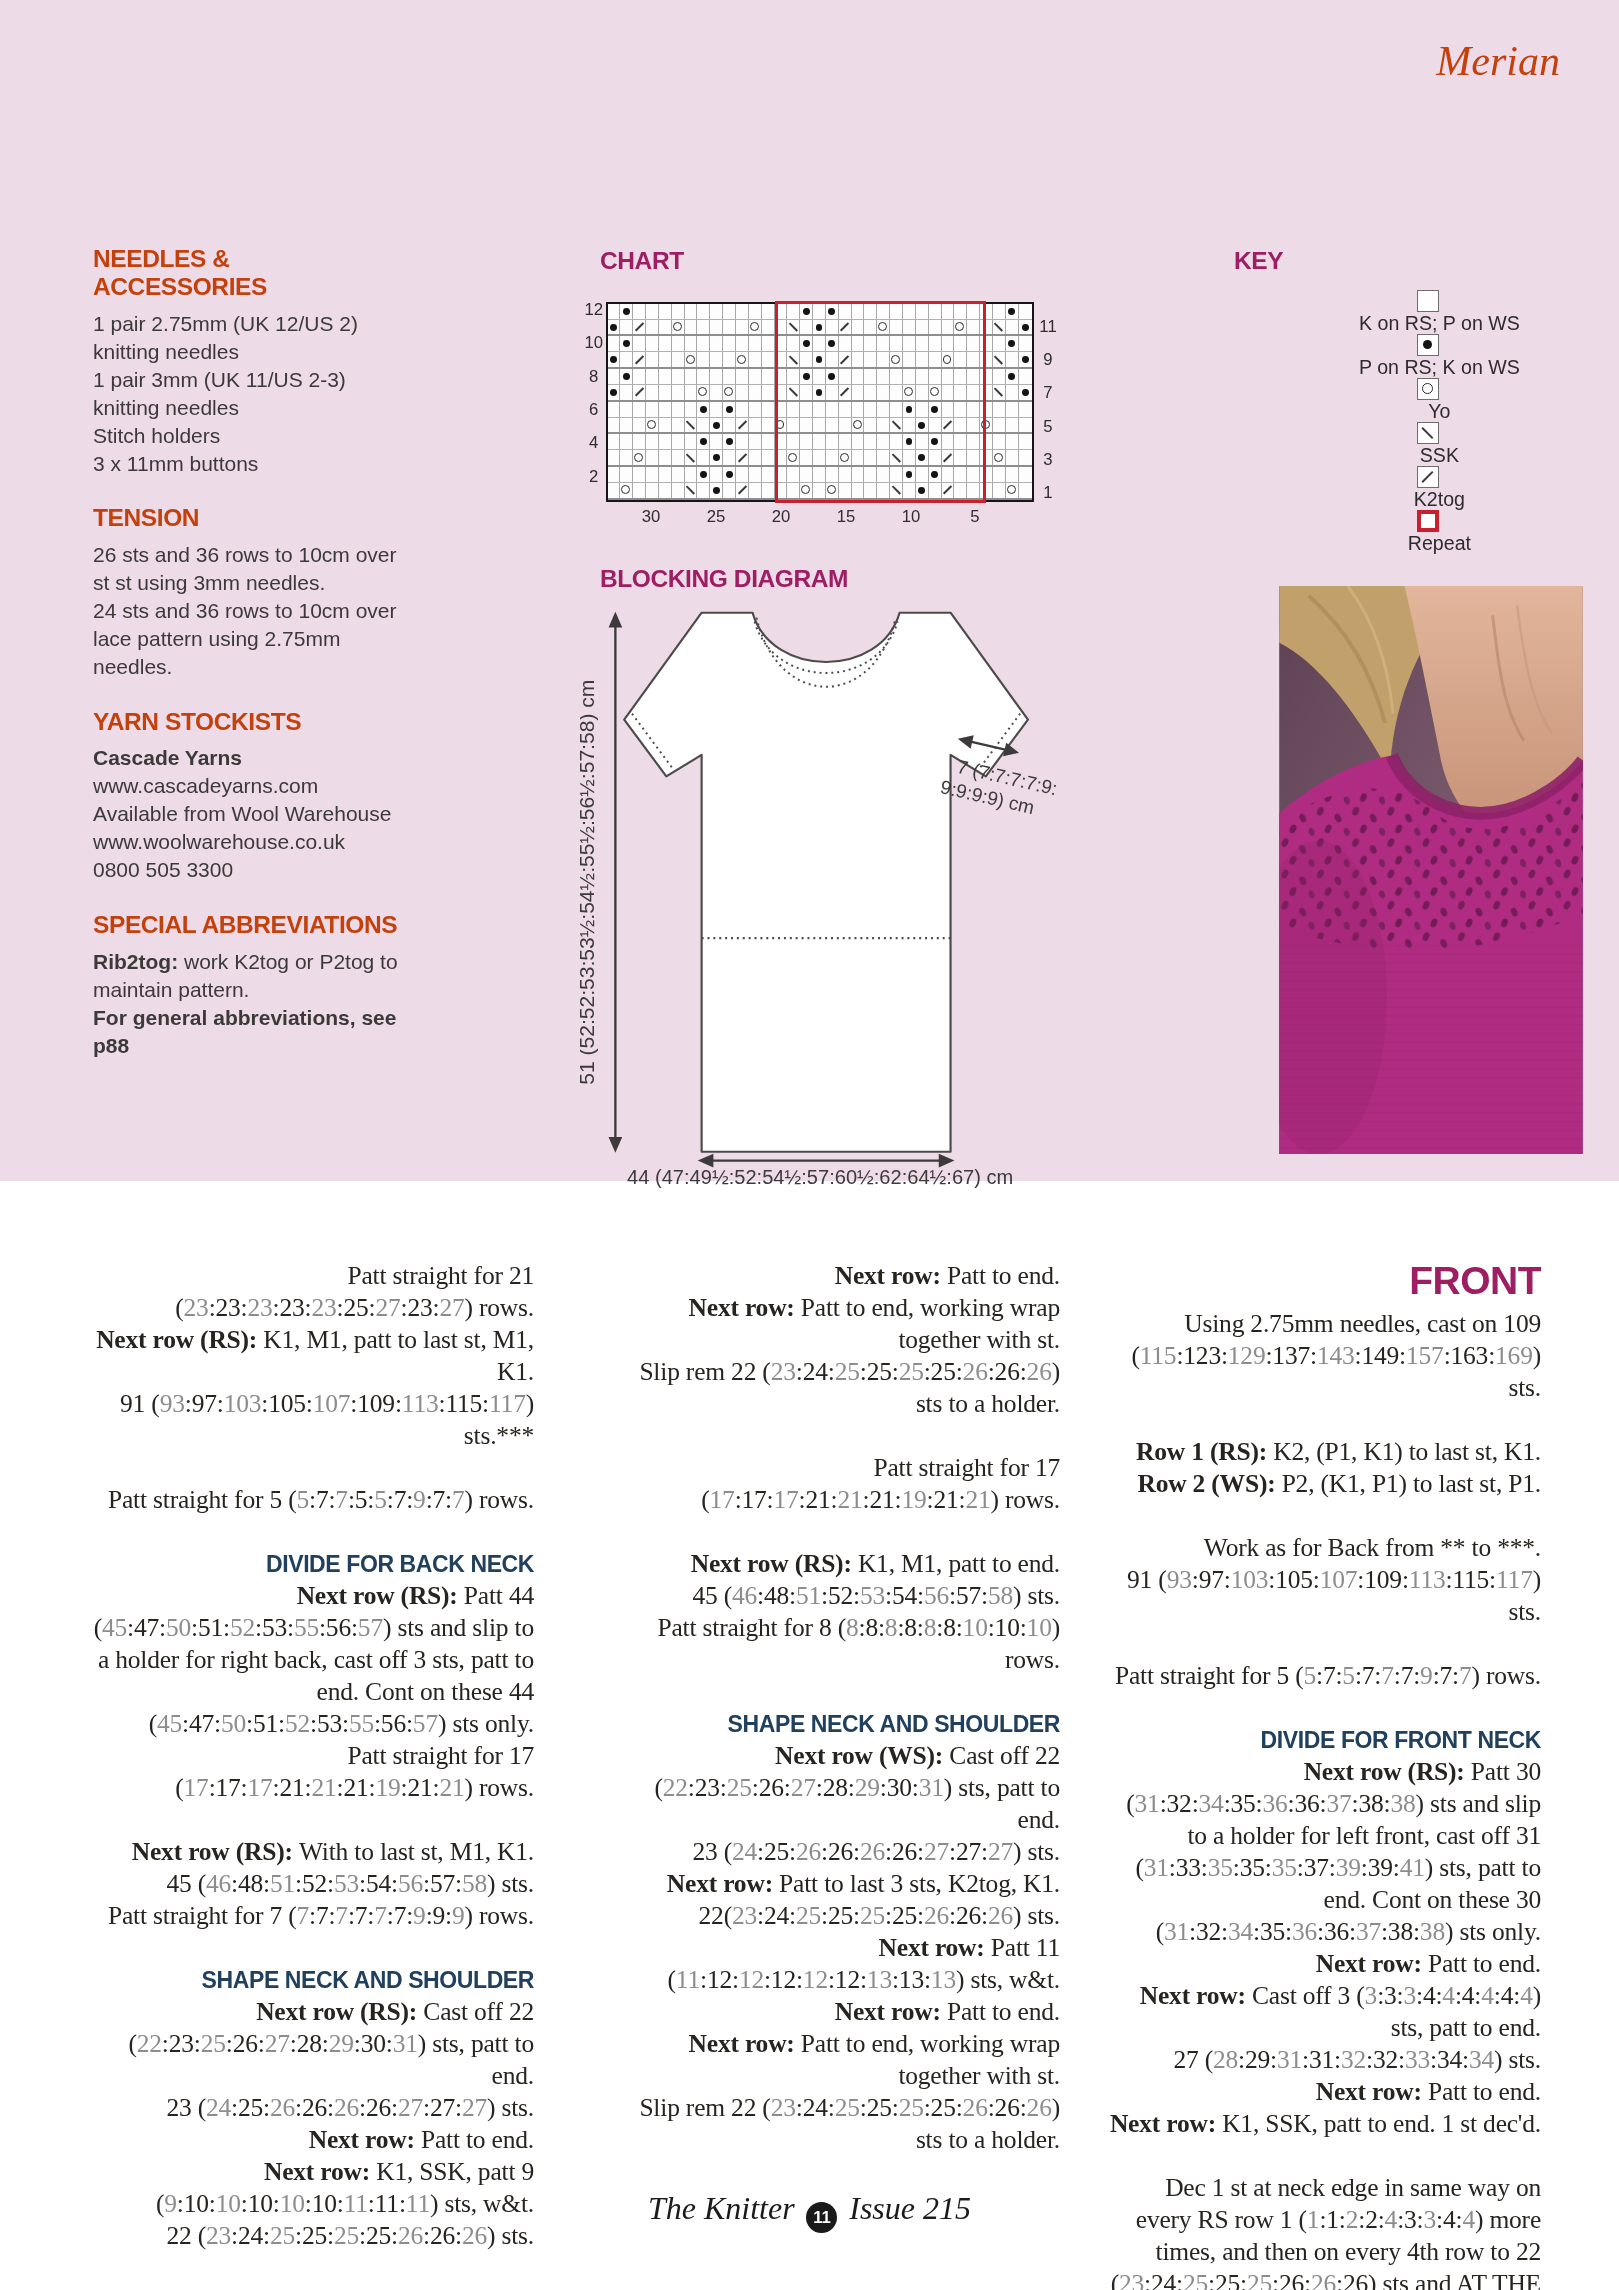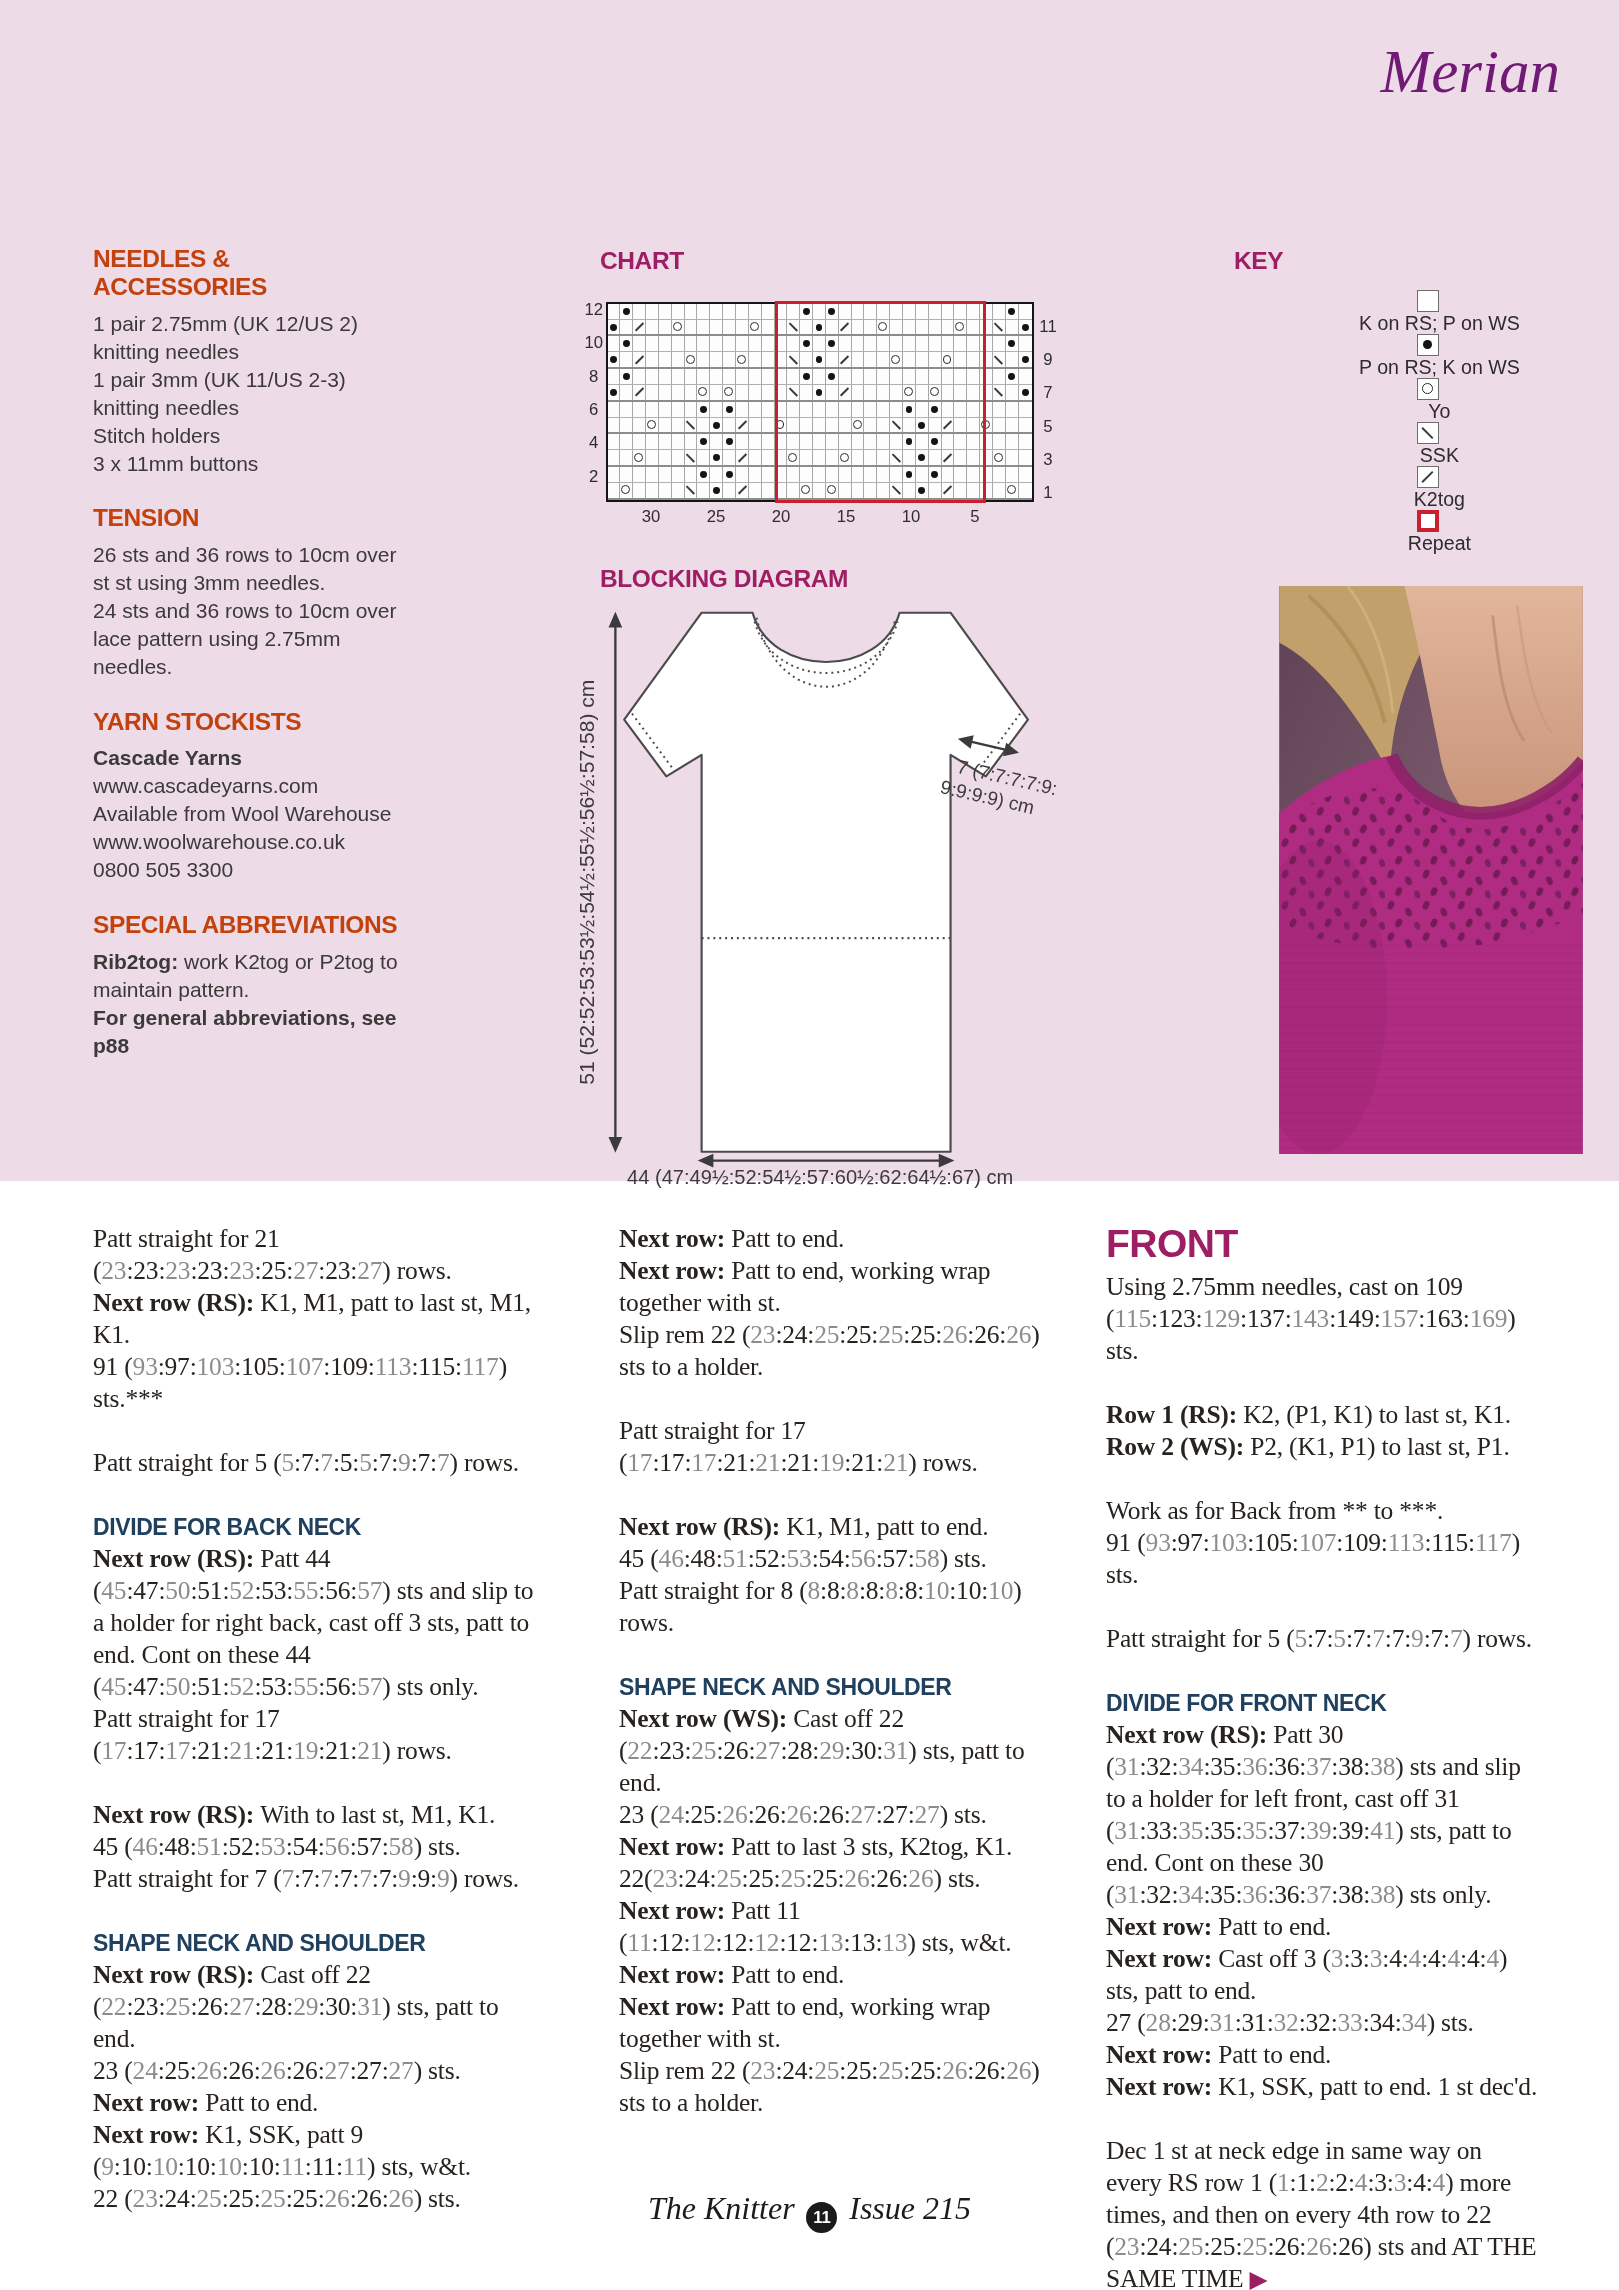--- a/index.html
+++ b/index.html
@@ -1,21 +1,21 @@
 <!DOCTYPE html>
 <html><head>
 <meta charset="utf-8">
 <style>
   html,body{margin:0;padding:0;background:#fff;}
   .page{position:relative;width:1619px;height:2291px;background:#ffffff;overflow:hidden;
         font-family:"Liberation Sans",sans-serif;}
   .pink-panel{position:absolute;left:0;top:0;width:1619px;height:1181px;background:#eddbe8;}
 
   .page-title{position:absolute;top:37px;right:59px;font-family:"Liberation Serif",serif;
-              font-style:italic;font-size:61px;color:#701a75;}
+              font-style:italic;font-size:42px;color:#c2410c;}
 
   
   .info-panel{position:absolute;left:93px;top:245px;width:312px;}
   .info-panel h2{font-size:24.5px;font-weight:bold;color:#c2410c;margin:26.5px 0 8.8px 0;letter-spacing:-0.4px;}
   .info-panel h2:first-child{margin-top:0;}
   .info-panel p{font-size:21px;line-height:28px;color:#3b3a39;margin:0;}
   .info-panel .b, .pcol .b{font-weight:bold;}
 
   
   .section-head{position:absolute;font-size:24.5px;font-weight:bold;color:#9e1e63;letter-spacing:-0.4px;}
@@ -53,22 +53,22 @@
 
   
   #blocking-head{left:600px;top:565px;}
   #blocking-svg{position:absolute;left:580px;top:600px;}
   #blocking-svg text{font-family:"Liberation Sans",sans-serif;fill:#3c3a3b;}
 
   
   #photo-svg{position:absolute;left:1279px;top:586px;}
 
   
-  .pcol{position:absolute;top:1223px;font-family:"Liberation Serif",serif;font-size:25.5px;
-        line-height:32px;color:#27231f;letter-spacing:-0.2px;}
+  .pcol{position:absolute;top:1260px;font-family:"Liberation Serif",serif;font-size:25.5px;
+        line-height:32px;color:#27231f;letter-spacing:-0.2px;text-align:right;}
   #pcol1{left:93px;width:441px;}
   #pcol2{left:619px;width:441px;}
   #pcol3{left:1106px;width:435px;}
   .pcol p{margin:0;}
   .pcol .sp{height:32px;}
   .pcol h3{font-family:"Liberation Sans",sans-serif;font-size:23px;font-weight:bold;color:#20405e;
            margin:0;line-height:32px;letter-spacing:-0.4px;}
   .pcol h3.front{font-size:39px;color:#9e1e63;line-height:41px;margin-bottom:7px;letter-spacing:-0.5px;}
   .gray{color:#8c8c8c;}
   .more-arrow{color:#9e1e63;font-size:23.5px;font-family:"Liberation Sans",sans-serif;}

